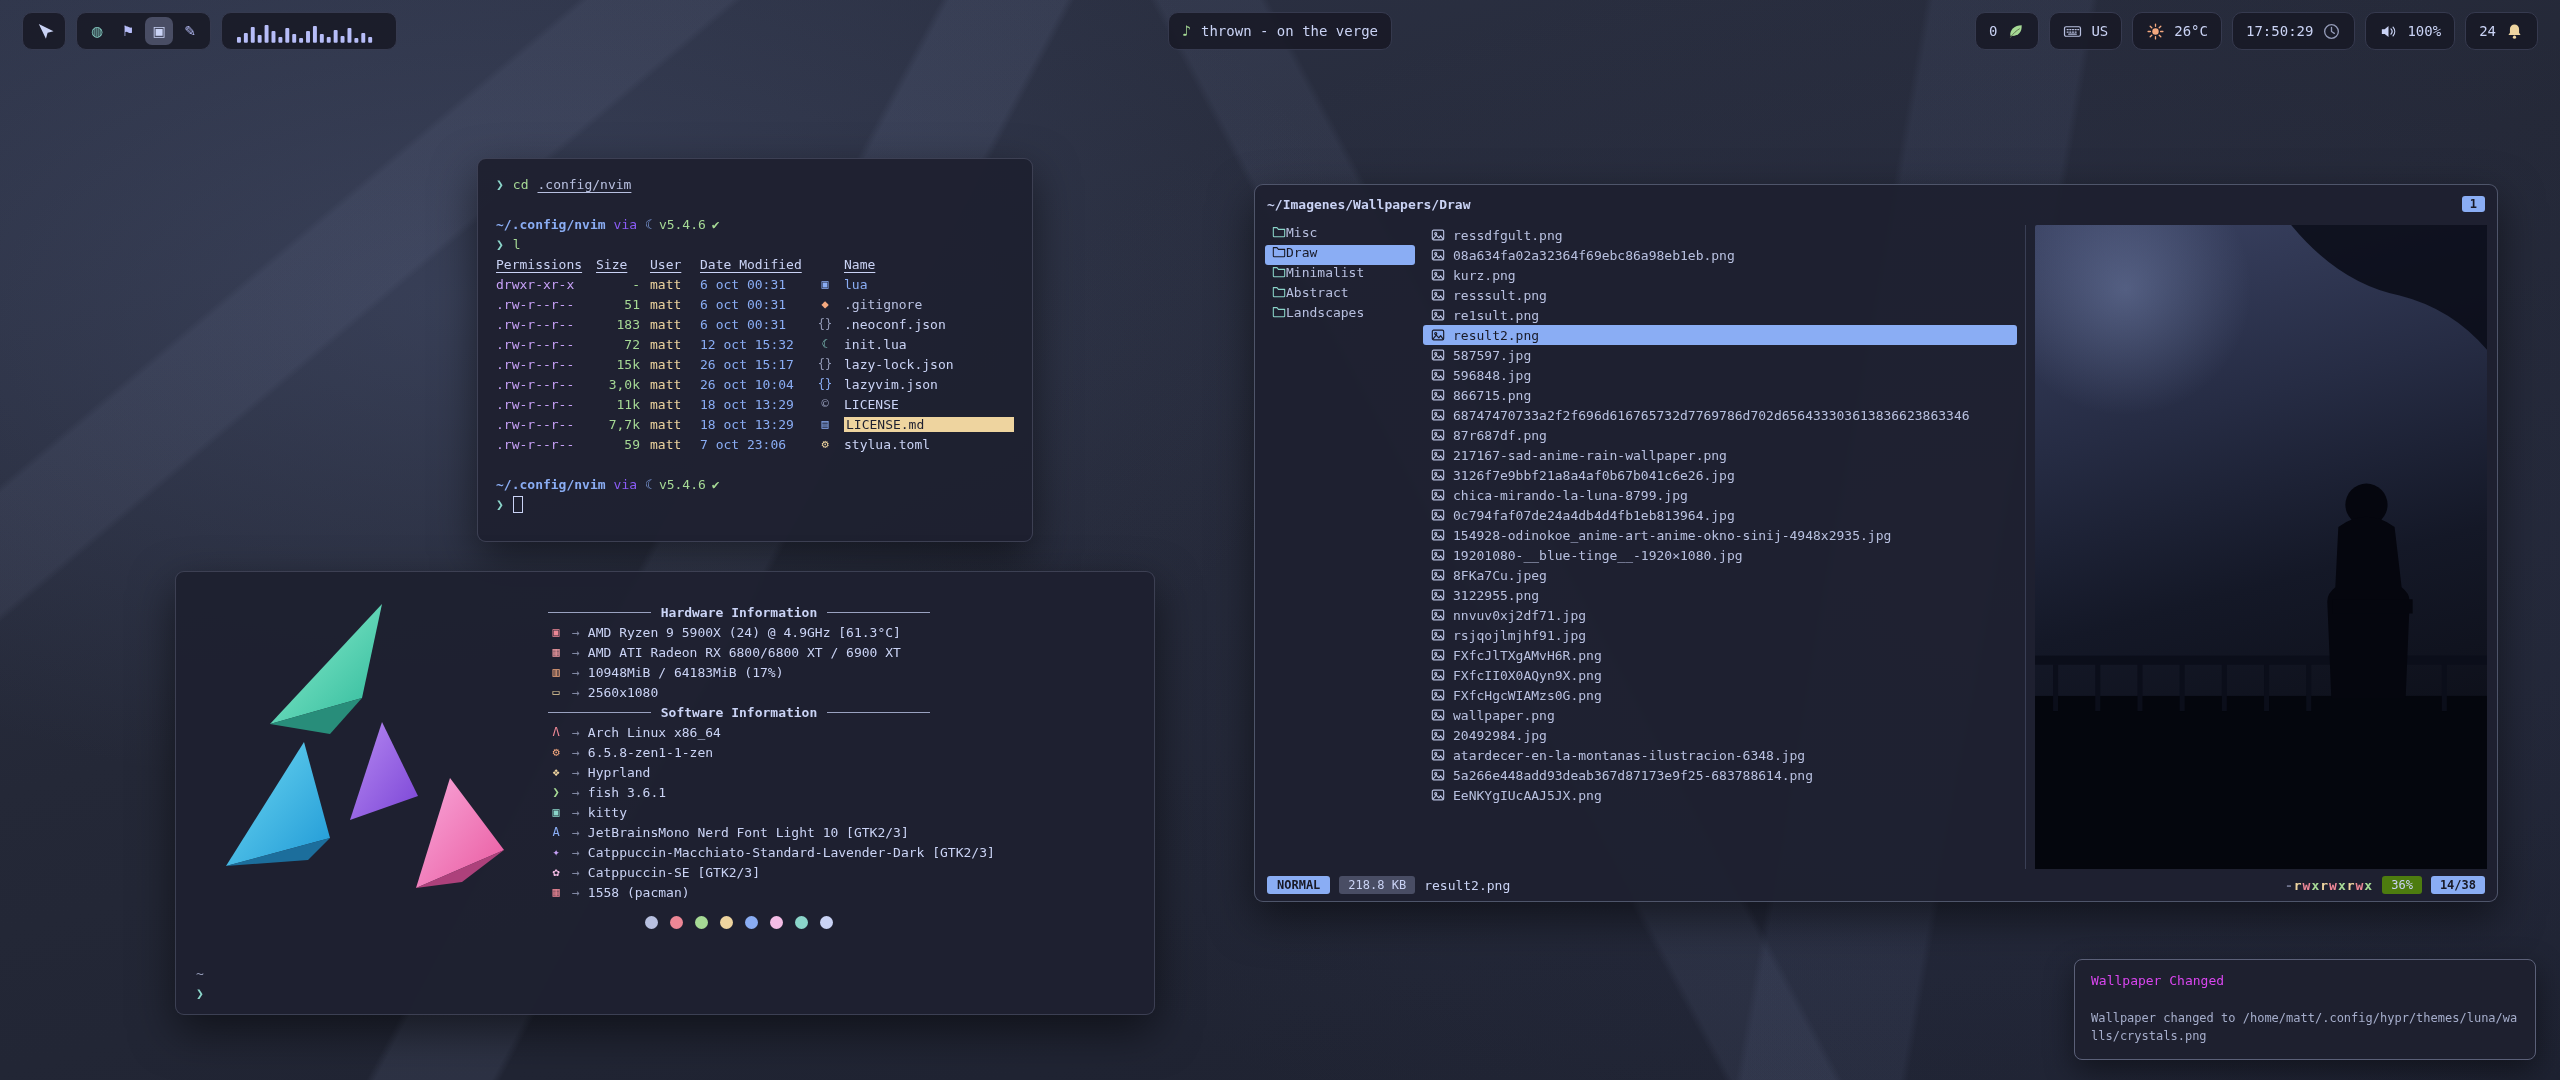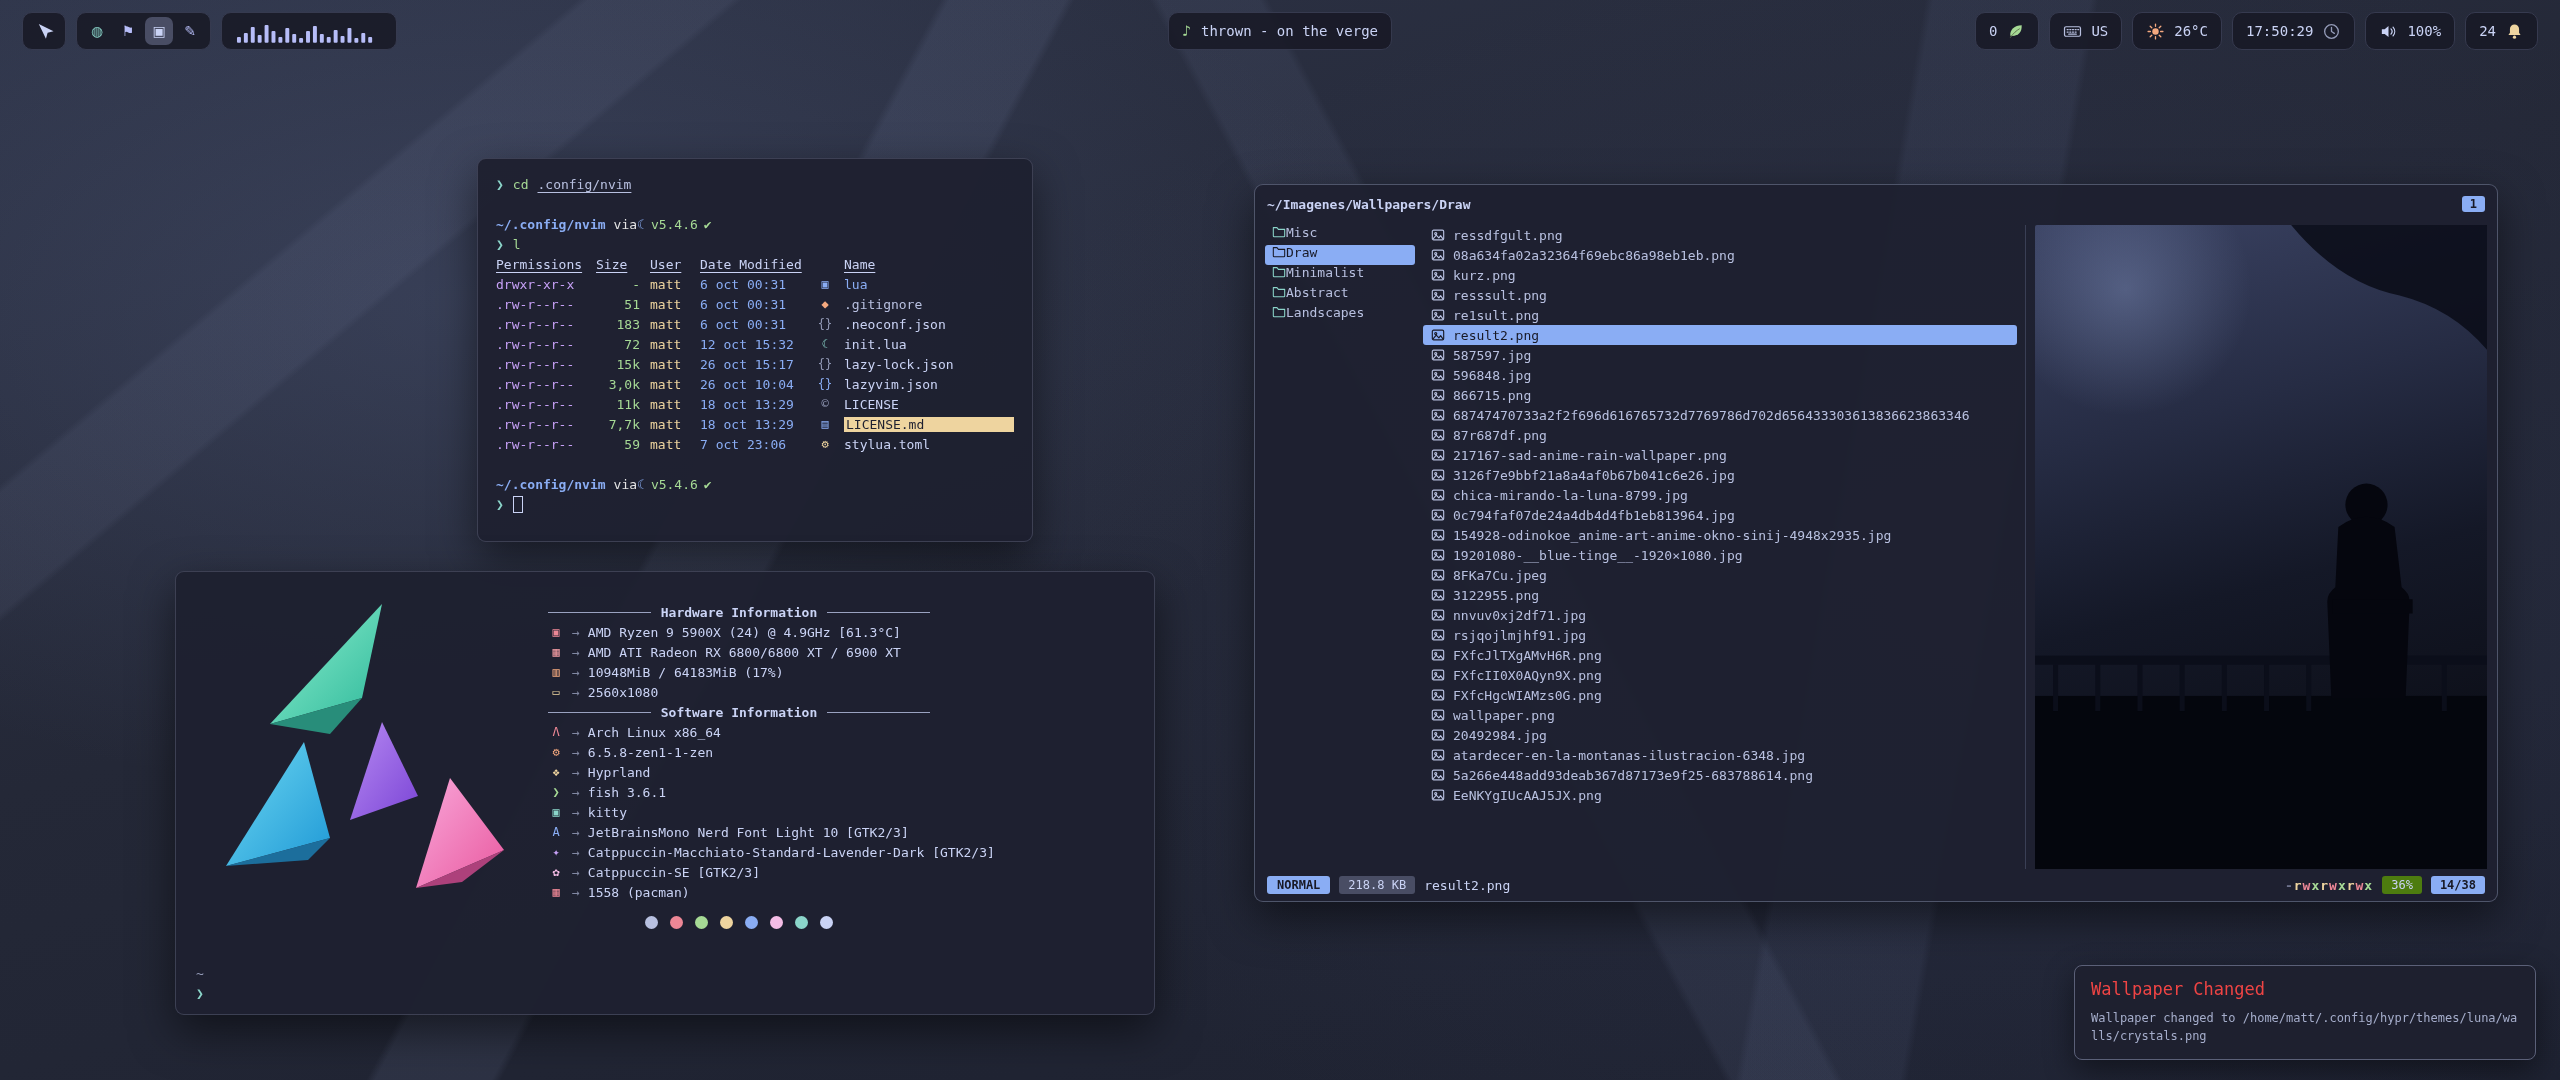--- a/index.html
+++ b/index.html
@@ -36,21 +36,21 @@
   
   .win{position:absolute;background:rgba(30,32,48,.96);border:1px solid rgba(110,115,141,.38);border-radius:9px;
     box-shadow:0 16px 44px rgba(0,0,0,.5);box-sizing:border-box}
   
   .terminal{left:477px;top:158px;width:556px;height:384px;padding:15px 18px;font-size:13px}
   .tline{height:20px;display:flex;align-items:center;white-space:pre}
   .pchar{color:#8bd5ca;margin-right:9px}
   .cmd{color:#a6da95;margin-right:9px}
   .arg{color:#b8c0e0;text-decoration:underline;text-underline-offset:3px}
   .tpath{color:#8aadf4;font-weight:bold;margin-right:8px}
-  .tvia{color:#e5e5e5;margin-right:0}
+  .tvia{color:#8b5cf6;margin-right:8px}
   .tlua{color:#8aadf4;margin-right:6px}
   .tver{color:#a6da95;margin-right:6px}
   .tok{color:#a6da95}
   .trow{display:grid;grid-template-columns:90px 44px 40px 106px 18px 1fr;column-gap:10px;height:20px;align-items:center;white-space:nowrap}
   .thead span{text-decoration:underline;text-underline-offset:3px;color:#cad3f5}
   .t-perms{color:#c6a0f6}
   .t-size{color:#a6da95;text-align:right}
   .t-user{color:#eed49f}
   .t-date{color:#8aadf4}
   .t-ico{text-align:center;font-size:12px}
@@ -99,21 +99,21 @@
   .st-left,.st-right{display:flex;align-items:center;gap:9px}
   .st-mode{background:#8aadf4;color:#181926;font-weight:bold;font-size:12px;padding:2px 10px;border-radius:3px}
   .st-size{background:#494d64;color:#cad3f5;font-size:12px;padding:2px 9px;border-radius:3px}
   .st-file{color:#cad3f5}
   .st-perms{font-weight:bold;letter-spacing:1px}
   .st-pct{background:#4d7c0f;color:#cad3f5;font-size:12px;padding:2px 9px;border-radius:3px}
   .st-pos{background:#8aadf4;color:#181926;font-weight:bold;font-size:12px;padding:2px 9px;border-radius:3px}
   
   .notif{position:absolute;right:24px;bottom:20px;width:462px;background:rgba(30,32,48,.97);border:1px solid #5b6078;
     border-radius:8px;padding:13px 16px;box-sizing:border-box;box-shadow:0 10px 30px rgba(0,0,0,.45);z-index:6}
-  .n-title{color:#ef4444;font-size:17px;margin-bottom:10px}
+  .n-title{color:#d946ef;font-size:13px;margin-bottom:21px}
   .n-body{color:#a5adcb;font-size:12px;line-height:1.55;word-break:break-all}
 </style>
 </head>
 <body>
 
 <header class="topbar">
   <div class="tb-left">
     <button class="pill sq">
       <svg class="mod-ico" viewBox="0 0 20 20">
           <path d="M4 2l7.5 15.5 1.8-6.2 6.2-1.6z" fill="#cad3f5"></path>

